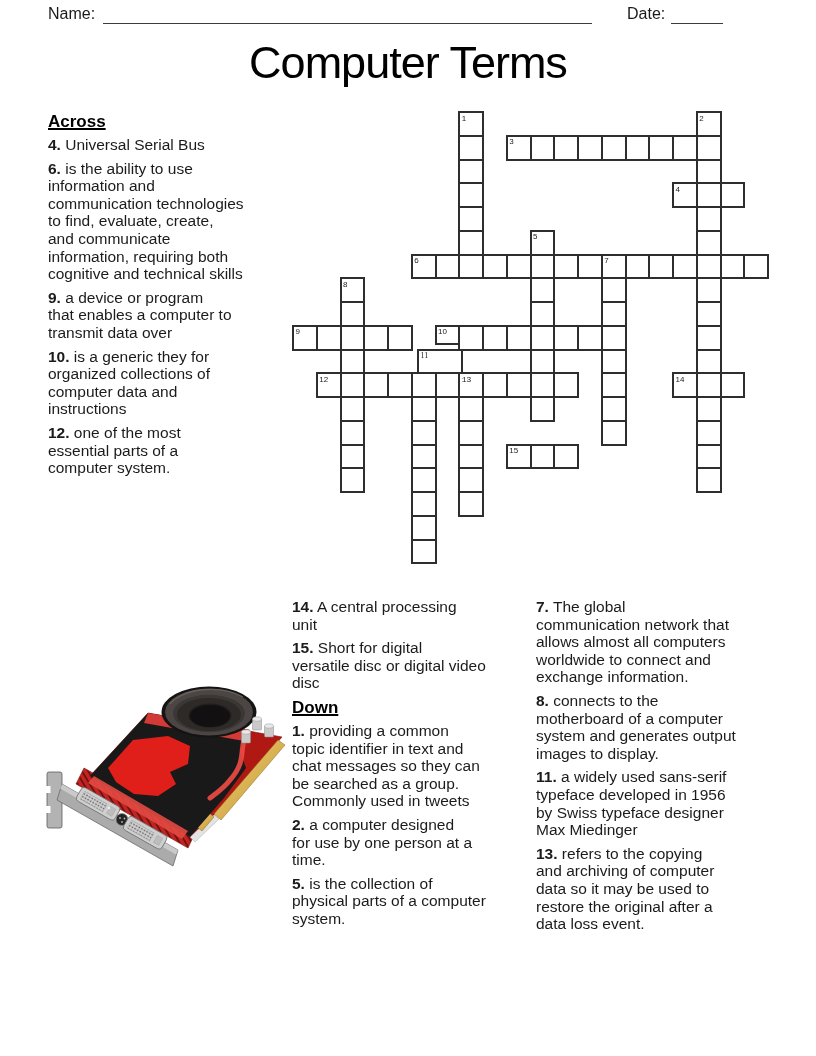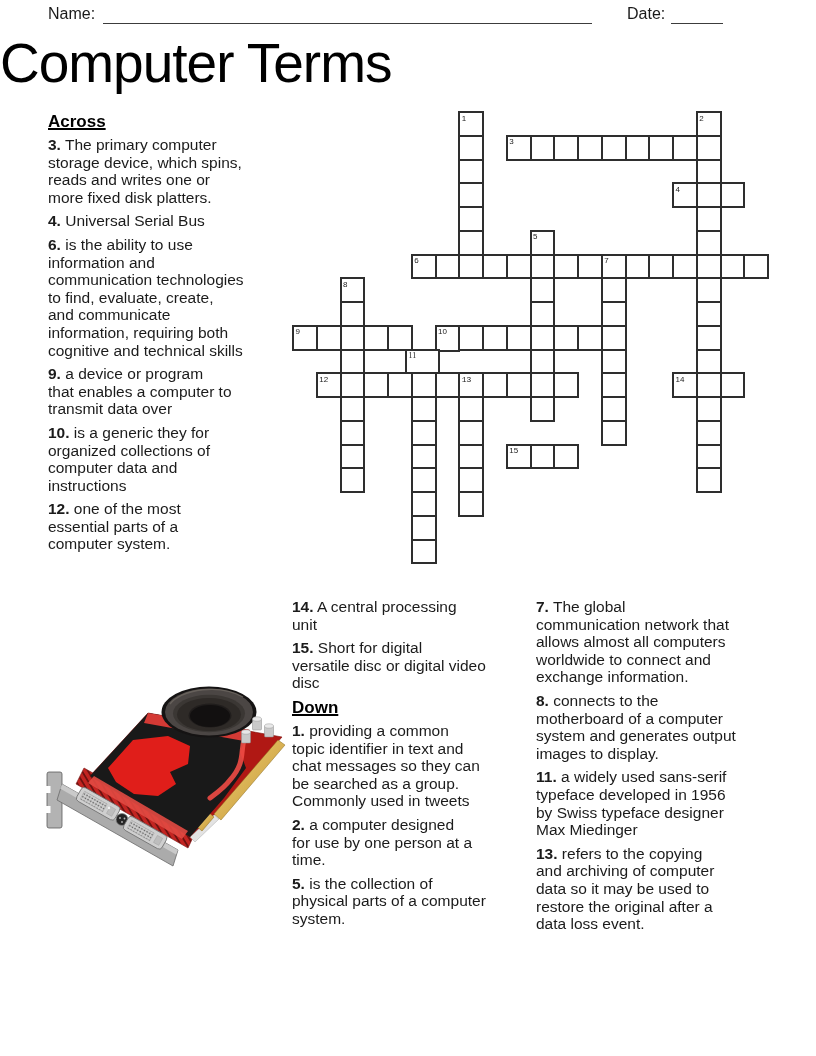--- a/index.html
+++ b/index.html
@@ -4,22 +4,22 @@
 <style>
   html,body{margin:0;padding:0;background:#fff;}
   .page{position:relative;width:816px;height:1056px;background:#ffffff;overflow:hidden;
         font-family:"Liberation Sans","DejaVu Sans",sans-serif;color:#141414;}
   .hdr-label{position:absolute;font-size:16px;line-height:18px;color:#1a1a1a;}
   .write-line{position:absolute;height:17px;border-bottom:1.6px solid #3c3c3c;}
   .name-label{left:48px;top:5px;}
   .name-line{left:103px;top:6px;width:489px;}
   .date-label{left:627px;top:5px;}
   .date-line{left:671px;top:6px;width:52px;}
-  .title{position:absolute;top:33px;left:0;width:100%;
-         font-size:55px;line-height:60px;font-weight:400;letter-spacing:-1px;color:#000;}
+  .title{position:absolute;top:33px;left:0;width:100%;text-align:center;
+         font-size:45px;line-height:60px;font-weight:400;letter-spacing:-1px;color:#000;}
   .clue-col{position:absolute;width:246px;}
   .col-left{left:48px;top:112px;}
   .col-middle{left:292px;top:598px;}
   .col-right{left:536px;top:598px;}
   .clue-header{font-size:17px;line-height:19px;font-weight:700;color:#000;
                text-decoration:underline;text-decoration-thickness:1.5px;margin:0 0 5px 0;}
   .clue{margin:0 0 6px 0;font-size:15.5px;line-height:17.6px;color:#1b1b1b;}
   .clue-num{font-weight:700;}
   .clue-text{white-space:pre-line;}
   .grid{position:absolute;left:292px;top:111px;}
@@ -34,24 +34,20 @@
 
   <span class="hdr-label name-label">Name:</span>
   <span class="write-line name-line"></span>
   <span class="hdr-label date-label">Date:</span>
   <span class="write-line date-line"></span>
 
   <div class="title">Computer Terms</div>
 
   <div class="clue-col col-left">
       <div class="clue-header">Across</div>
-      <p class="clue"><b class="clue-num">3.</b><span class="clue-text"> The primary computer
-storage device, which spins,
-reads and writes one or
-more fixed disk platters.</span></p>
       <p class="clue"><b class="clue-num">4.</b><span class="clue-text"> Universal Serial Bus</span></p>
       <p class="clue"><b class="clue-num">6.</b><span class="clue-text"> is the ability to use
 information and
 communication technologies
 to find, evaluate, create,
 and communicate
 information, requiring both
 cognitive and technical skills</span></p>
       <p class="clue"><b class="clue-num">9.</b><span class="clue-text"> a device or program
 that enables a computer to
@@ -149,29 +145,29 @@
       <div class="cell" style="left: 47.5px; top: 285px; width: 25.75px; height: 25.75px;"></div>
       <div class="cell" style="left: 47.5px; top: 308.75px; width: 25.75px; height: 25.75px;"></div>
       <div class="cell" style="left: 47.5px; top: 332.5px; width: 25.75px; height: 25.75px;"></div>
       <div class="cell" style="left: 47.5px; top: 356.25px; width: 25.75px; height: 25.75px;"></div>
       <div class="cell" style="left: 0px; top: 213.75px; width: 25.75px; height: 25.75px;">
         <span class="cell-num">9</span>
       </div>
       <div class="cell" style="left: 23.75px; top: 213.75px; width: 25.75px; height: 25.75px;"></div>
       <div class="cell" style="left: 71.25px; top: 213.75px; width: 25.75px; height: 25.75px;"></div>
       <div class="cell" style="left: 95px; top: 213.75px; width: 25.75px; height: 25.75px;"></div>
-      <div class="cell" style="left: 142.5px; top: 213.75px; width: 25.75px; height: 27px;">
+      <div class="cell" style="left: 142.5px; top: 213.75px; width: 25.75px; height: 20px;">
         <span class="cell-num">10</span>
       </div>
       <div class="cell" style="left: 166.25px; top: 213.75px; width: 25.75px; height: 25.75px;"></div>
       <div class="cell" style="left: 190px; top: 213.75px; width: 25.75px; height: 25.75px;"></div>
       <div class="cell" style="left: 213.75px; top: 213.75px; width: 25.75px; height: 25.75px;"></div>
       <div class="cell" style="left: 261.25px; top: 213.75px; width: 25.75px; height: 25.75px;"></div>
       <div class="cell" style="left: 285px; top: 213.75px; width: 25.75px; height: 25.75px;"></div>
-      <div class="cell" style="left: 113px; top: 237.5px; width: 35px; height: 25.75px; font-family: Liberation Serif, serif;">
+      <div class="cell" style="left: 125px; top: 237.5px; width: 46px; height: 25.75px; font-family: Liberation Serif, serif;">
         <span class="cell-num">11</span>
       </div>
       <div class="cell" style="left: 118.75px; top: 261.25px; width: 25.75px; height: 25.75px;"></div>
       <div class="cell" style="left: 118.75px; top: 285px; width: 25.75px; height: 25.75px;"></div>
       <div class="cell" style="left: 118.75px; top: 308.75px; width: 25.75px; height: 25.75px;"></div>
       <div class="cell" style="left: 118.75px; top: 332.5px; width: 25.75px; height: 25.75px;"></div>
       <div class="cell" style="left: 118.75px; top: 356.25px; width: 25.75px; height: 25.75px;"></div>
       <div class="cell" style="left: 118.75px; top: 380px; width: 25.75px; height: 25.75px;"></div>
       <div class="cell" style="left: 118.75px; top: 403.75px; width: 25.75px; height: 25.75px;"></div>
       <div class="cell" style="left: 118.75px; top: 427.5px; width: 25.75px; height: 25.75px;"></div>

